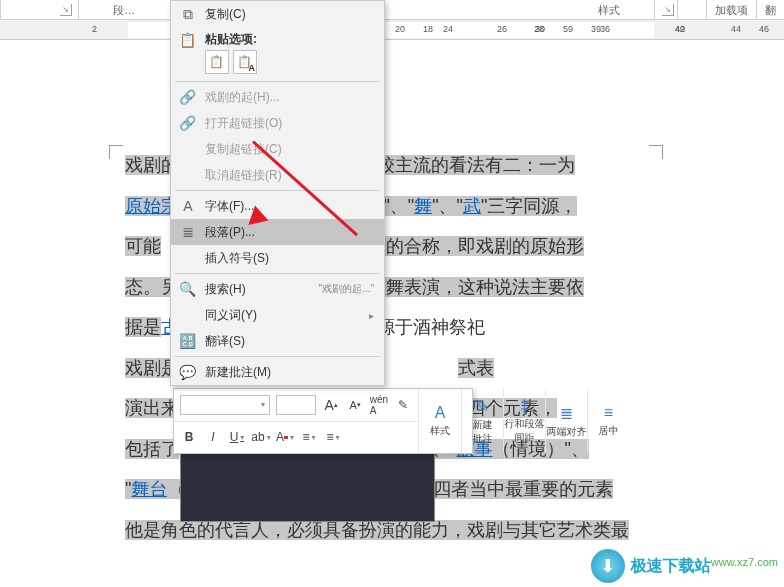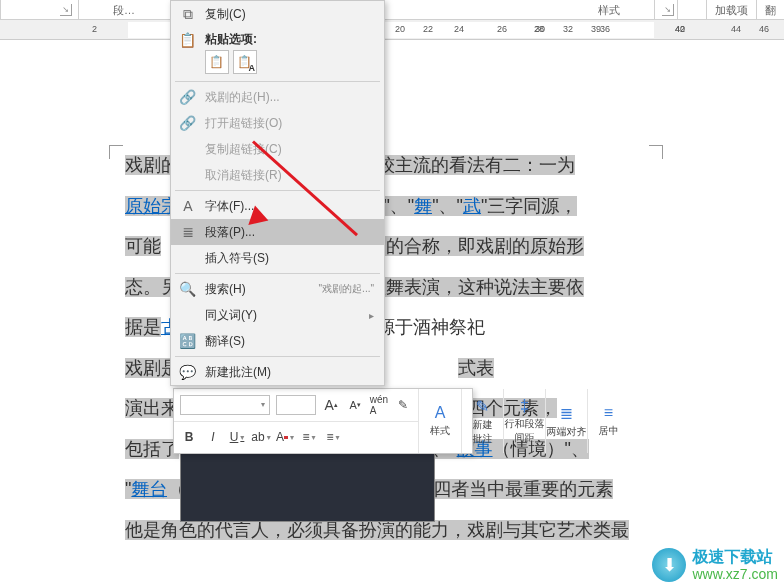--- a/index.html
+++ b/index.html
@@ -45,23 +45,23 @@
 .tb-btn.under{text-decoration:underline}
 .color-bar{display:inline-block;width:16px;height:3px;background:#ffff00;vertical-align:bottom}
 .color-bar.red{background:#d13438}
 .tb-right{display:flex;border-left:1px solid #e4e4e4}
 .tb-btn-lg{width:42px;display:flex;flex-direction:column;align-items:center;justify-content:center;font-size:10px;color:#444;gap:2px;border-left:1px solid #e4e4e4}
 .tb-btn-lg:first-child{border-left:none}
 .tb-ico{font-size:16px;color:#3b7dd8}
 .img-blk{position:absolute;top:434px;left:180px;width:255px;height:88px;background:#2a2f3a;border:1px solid #888;z-index:30}
 .watermark{position:absolute;bottom:4px;right:6px;z-index:100;display:flex;align-items:center;gap:6px}
 .wm-ico{width:34px;height:34px;border-radius:50%;background:radial-gradient(circle,#7fd4e8,#1a9cc7);display:flex;align-items:center;justify-content:center;color:#fff;font-size:18px}
-.wm-txt{display:flex;flex-direction:column;font-size:12px;line-height:1.2}
+.wm-txt{display:flex;flex-direction:row;font-size:12px;line-height:1.2}
 .wm-txt .t1{color:#22a7cf;font-weight:bold;font-size:16px}
-.wm-txt .t2{color:#4ab84a;font-size:14px}
+.wm-txt .t2{color:#4ab84a;font-size:11px}
 .dd-arrow{font-size:8px;color:#888;margin-left:2px}
 </style>
 </head>
 <body>
 
 <div class="ribbon">
   <div class="rib-grp" style="width:50px">
       <div class="rib-sep"></div>
     </div>
   <div class="rib-grp" style="width:28px;justify-content:center">
@@ -88,26 +88,26 @@
   <div class="rib-sep"></div>
   <div class="rib-grp">
       <span class="rib-label">翻</span>
     </div>
 </div>
 
 <div class="ruler">
   <div class="ruler-white"></div>
   <span class="ruler-num" style="left:92px">2</span>
   <span class="ruler-num" style="left:395px">20</span>
-  <span class="ruler-num" style="left:423px">22</span>
-  <span class="ruler-num" style="left:454px">24</span>
+  <span class="ruler-num" style="left:423px">18</span>
+  <span class="ruler-num" style="left:443px">24</span>
   <span class="ruler-num" style="left:497px">26</span>
   <span class="ruler-num" style="left:534px">28</span>
   <span class="ruler-num" style="left:535px">30</span>
-  <span class="ruler-num" style="left:563px">32</span>
+  <span class="ruler-num" style="left:563px">59</span>
   <span class="ruler-num" style="left:591px">39</span>
   <span class="ruler-num" style="left:600px">36</span>
   <span class="ruler-num" style="left:675px">40</span>
   <span class="ruler-num" style="left:675px">42</span>
   <span class="ruler-num" style="left:731px">44</span>
   <span class="ruler-num" style="left:759px">46</span>
 </div>
 
 <div class="page-corner pc-tl"></div>
 <div class="page-corner pc-tr"></div>

